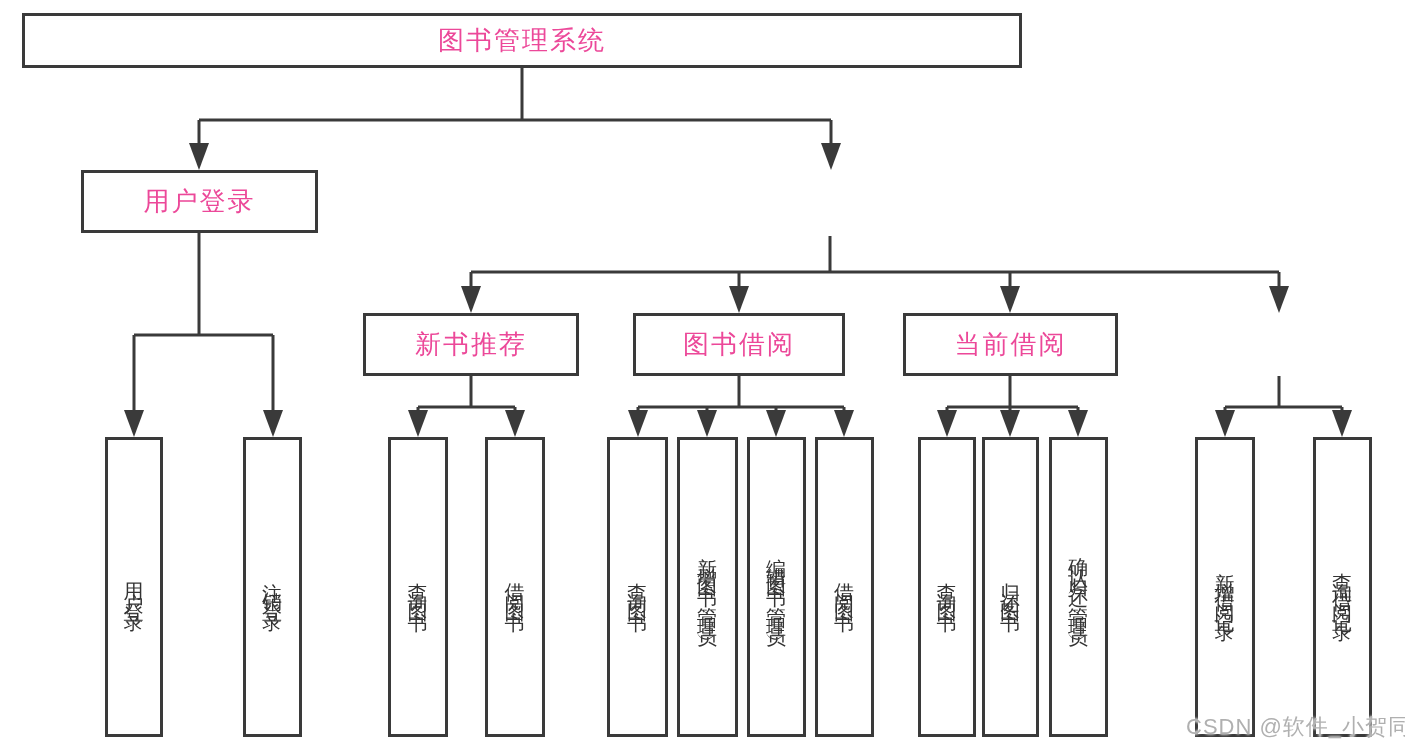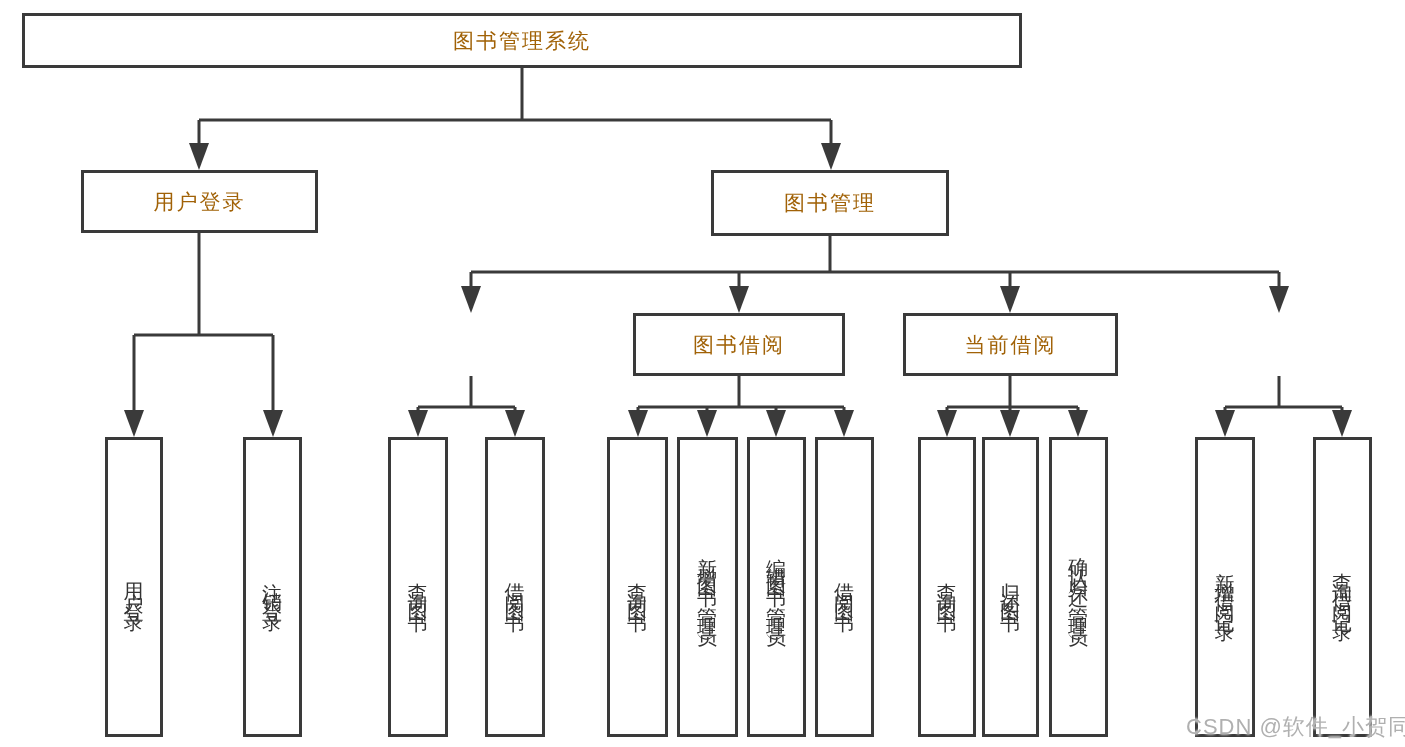--- a/index.html
+++ b/index.html
@@ -25,24 +25,24 @@
     position: absolute;
     box-sizing: border-box;
     background: #ffffff;
     border: 3px solid #3a3a3a;
     display: flex;
     align-items: center;
     justify-content: center;
     color: #333333;
   }
   .h-label {
-    font-size: 21px;
+    font-size: 26px;
     letter-spacing: 2px;
     white-space: nowrap;
-    color: #a16207;
+    color: #ec4899;
   }
   .v-node {
     top: 437px;
     height: 300px;
   }
   .v-label {
     writing-mode: vertical-rl;
     text-orientation: mixed;
     font-size: 20px;
     line-height: 1;
@@ -100,24 +100,24 @@
     </g>
   </svg>
 
   <div class="node" style="left:22px;top:13px;width:1000px;height:55px">
     <span class="h-label">图书管理系统</span>
   </div>
 
   <div class="node" style="left:81px;top:170px;width:237px;height:63px">
     <span class="h-label">用户登录</span>
   </div>
-  <div class="node" style="left:711px;top:170px;width:238px;height:66px">
-    <span class="h-label">图书管理</span>
+
+  <div class="node" style="left:363px;top:313px;width:216px;height:63px">
+    <span class="h-label">新书推荐</span>
   </div>
-
   <div class="node" style="left:903px;top:313px;width:215px;height:63px">
     <span class="h-label">当前借阅</span>
   </div>
   <div class="node" style="left:633px;top:313px;width:212px;height:63px">
     <span class="h-label">图书借阅</span>
   </div>
 
   <div class="node v-node" style="left:105px;width:58px">
     <span class="v-label">用户登录</span>
   </div>

